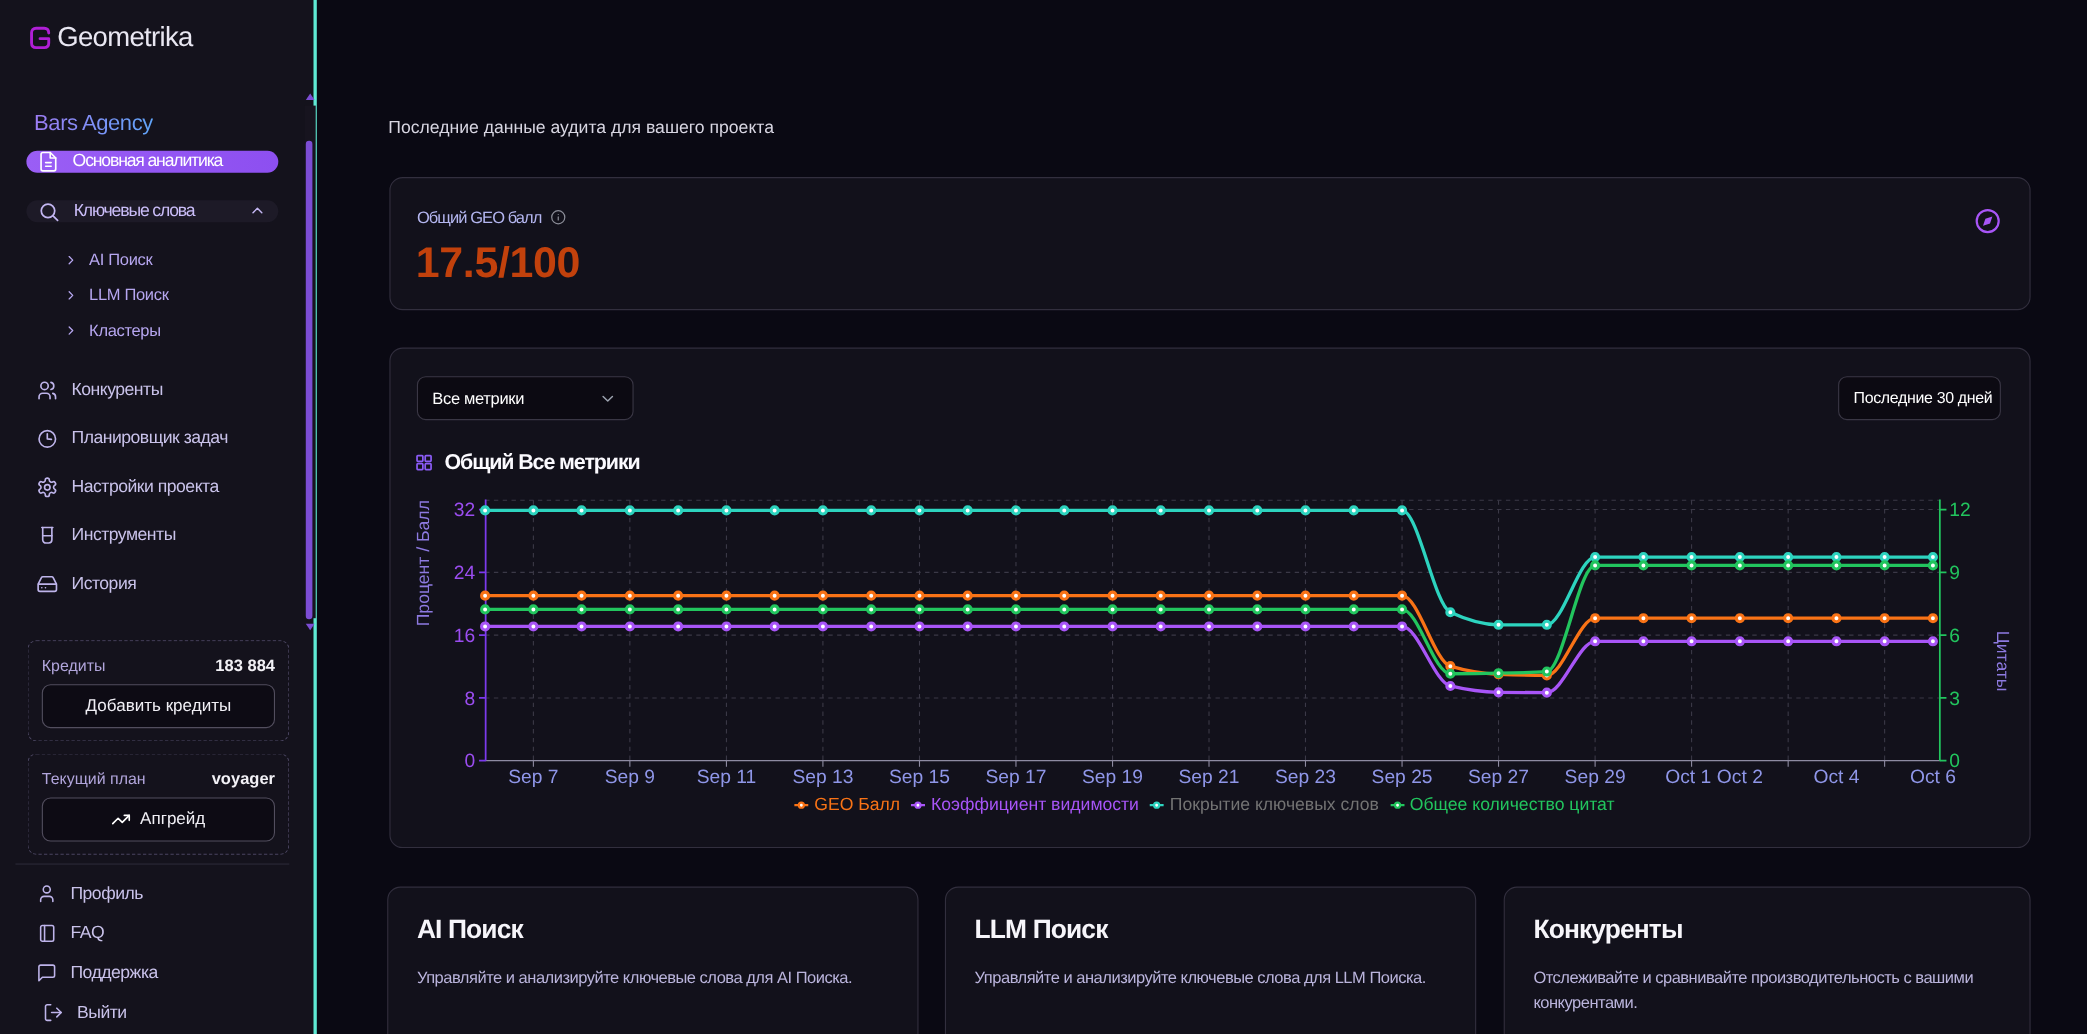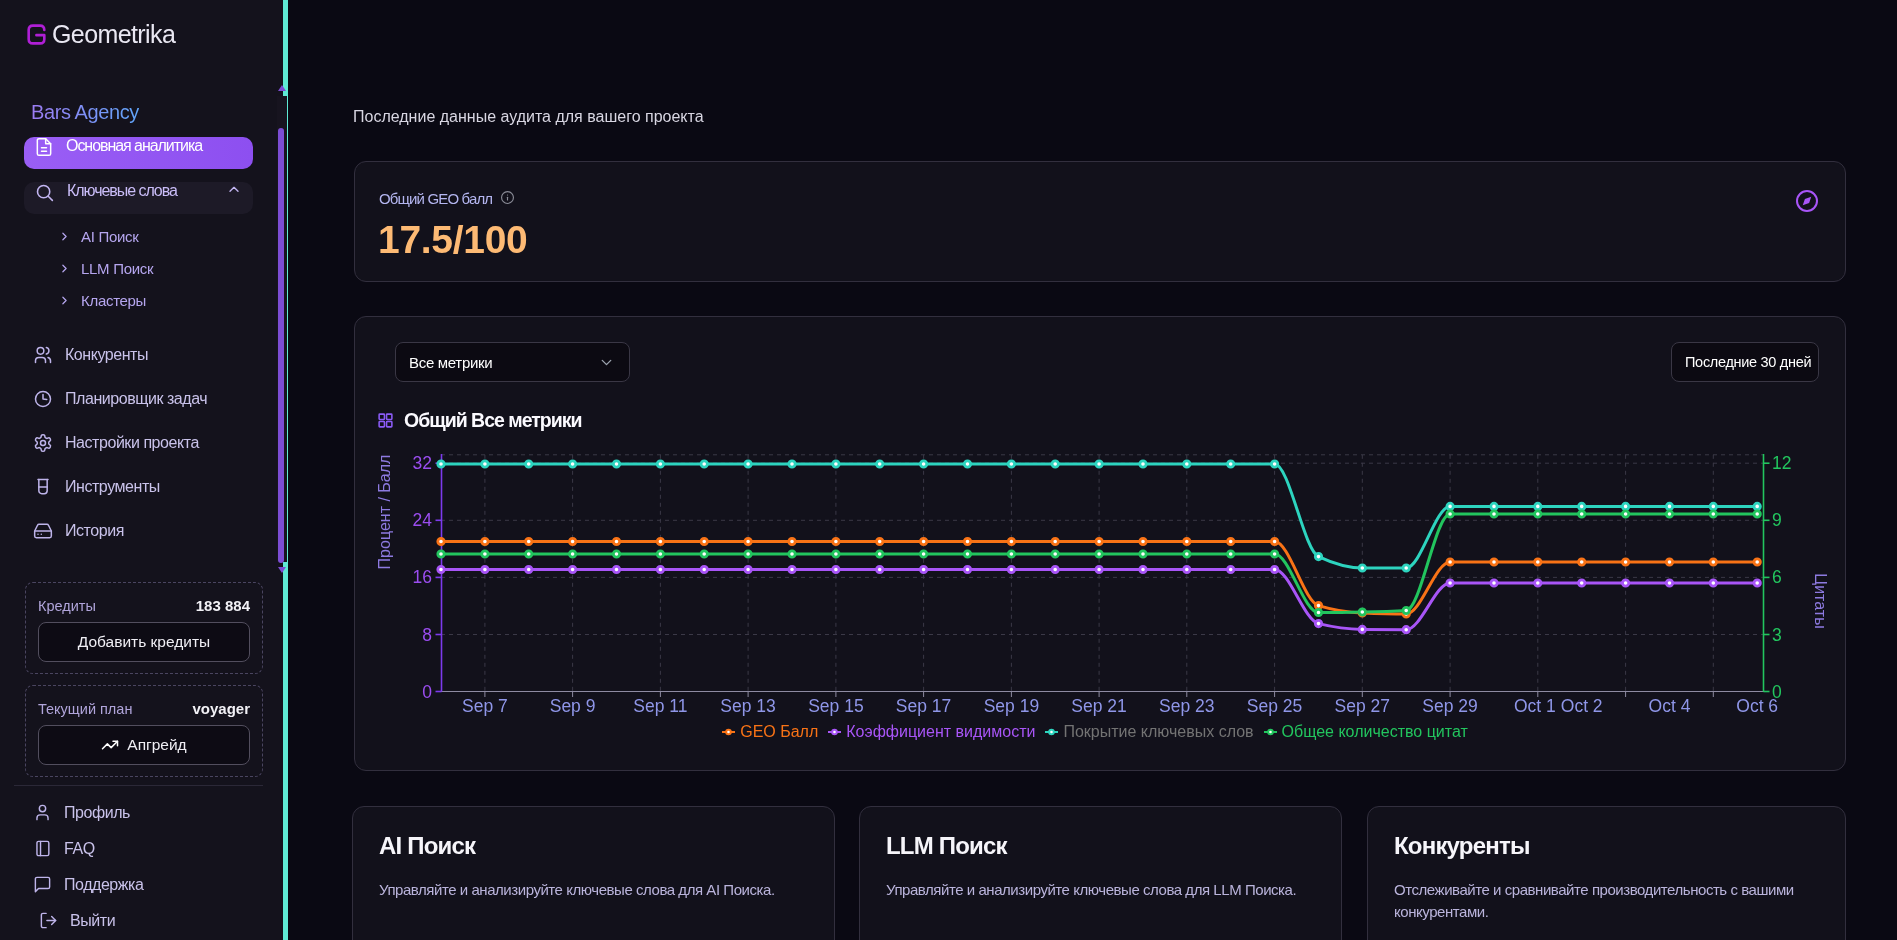--- a/index.html
+++ b/index.html
@@ -1,21 +1,21 @@
 <!DOCTYPE html>
 <html><head><meta charset="utf-8">
 <style>
 * { margin:0; padding:0; box-sizing:border-box; }
 html,body { width:1897px; height:940px; overflow:hidden; background:#0a0913; font-family:"Liberation Sans", sans-serif; }
 .abs { position:absolute; }
-#sidebar { position:absolute; left:0; top:0; width:288px; height:940px; background:#14121c; border-right:5px solid #5eead4; }
+#sidebar { position:absolute; left:0; top:0; width:288px; height:940px; background:#14121c; border-right:3px solid #5eead4; }
 .logo-text { position:absolute; left:52px; top:20px; font-size:25px; color:#e9e7f2; letter-spacing:-0.6px; }
 .agency { position:absolute; left:31px; top:101px; font-size:20px; letter-spacing:-0.4px; font-weight:normal;
   background:linear-gradient(90deg,#9d7cf3,#60a5fa); -webkit-background-clip:text; background-clip:text; color:transparent; }
-.navbtn { position:absolute; left:24px; width:229px; height:32px; border-radius:10px; display:flex; }
+.navbtn { position:absolute; left:24px; width:229px; height:20px; border-radius:10px; display:flex; align-items:center; }
 .navbtn .nicon { margin-left:10px; }
 .navbtn span { margin-left:12px; font-size:16px; letter-spacing:-1.05px; }
 .active { background:linear-gradient(90deg,#9a5ef5,#8d4ff0); }
 .active span { color:#fff; }
 .kw { background:#1d1a27; }
 .kw span { color:#cabdf8; }
 .sub { position:absolute; left:58px; display:flex; align-items:center; color:#b6a6ef; font-size:15px; }
 .sub span { margin-left:10px; letter-spacing:-0.3px; }
 .sect { position:absolute; left:33px; display:flex; align-items:center; color:#c9c2ea; font-size:16px; }
 .sect span { margin-left:12px; letter-spacing:-0.45px; }
@@ -24,21 +24,21 @@
 .dashrow .lab { color:#b1a5db; font-size:14.5px; }
 .dashrow .val { color:#f2f1f6; font-size:15px; font-weight:bold; }
 .dbtn { margin:8px 12px 0 12px; height:40px; background:#0d0b14; border:1px solid #524e5e; border-radius:8px;
   display:flex; align-items:center; justify-content:center; color:#f0eff5; font-size:15.5px; gap:8px; }
 #main { position:absolute; left:289px; top:0; width:1608px; height:940px; }
 h1 { position:absolute; left:63px; top:56px; font-size:36px; font-weight:bold; letter-spacing:-0.7px;
   background:linear-gradient(90deg,#9b6ef2 0%,#5ba8ea 45%,#34d39b 100%); -webkit-background-clip:text; background-clip:text; color:transparent; }
 .subtitle { position:absolute; left:64px; top:108px; font-size:16px; color:#d8d6e2; }
 .card { position:absolute; background:#12111b; border:1px solid #322f3e; border-radius:12px; }
 .scorelabel { position:absolute; left:24px; top:28px; color:#b4b6f0; font-size:15px; letter-spacing:-0.85px; display:flex; align-items:flex-start; gap:8px; }
-.scoreval { position:absolute; left:23px; top:56px; color:#fdba74; font-size:39px; font-weight:bold; letter-spacing:-0.3px; }
+.scoreval { position:absolute; left:23px; top:56px; color:#c2410c; font-size:39px; font-weight:bold; letter-spacing:-0.3px; }
 .dd { position:absolute; height:40px; background:#0c0a12; border:1px solid #3a3745; border-radius:8px;
   display:flex; align-items:center; justify-content:space-between; color:#fff; font-size:15px; letter-spacing:-0.3px; padding:0 14px 0 13px; }
 .ctitle { position:absolute; left:22px; top:92px; display:flex; align-items:center; gap:10px; color:#fbfaff; font-size:19.5px; font-weight:bold; letter-spacing:-1px; }
 .legend { position:absolute; left:-5px; top:406px; width:100%; display:flex; justify-content:center; gap:10px; }
 .litem { display:flex; align-items:center; gap:5px; font-size:16px; letter-spacing:0px; }
 .bcard-t { position:absolute; left:26px; top:25px; font-size:24px; font-weight:bold; color:#f6f5fa; letter-spacing:-0.8px; }
 .bcard-d { position:absolute; left:26px; top:72px; font-size:15px; color:#bab4dc; line-height:22px; letter-spacing:-0.45px; }
 .sbar-track { position:absolute; left:277px; top:96px; width:10px; height:466px; background:#17141f; }
 .sbar-thumb { position:absolute; left:278px; top:128px; width:6px; height:435px; background:#7c4dd4; border-radius:3px; }
 </style></head>
@@ -189,21 +189,21 @@
           <line x1="12" y1="16" x2="12" y2="11.5"></line>
           <line x1="12" y1="8" x2="12.01" y2="8"></line>
         </svg></div>
     <div class="scoreval">17.5/100</div>
     <svg class="abs" style="right:26px;top:27px" width="24" height="24" viewBox="0 0 24 24" fill="none" stroke="#a855f7" stroke-width="2" stroke-linecap="round" stroke-linejoin="round">
         <circle cx="12" cy="12" r="10"></circle>
         <polygon points="16.24 7.76 14.12 14.12 7.76 16.24 9.88 9.88" fill="#a855f7" stroke="none"></polygon>
       </svg>
   </div>
   <div class="card" style="left:65px;top:316px;width:1492px;height:455px">
-    <div class="dd" style="left:40px;top:25px;width:235px">Все метрики <svg class="" width="17" height="17" viewBox="0 0 24 24" fill="none" stroke="#9ca3af" stroke-width="1.9" stroke-linecap="round" stroke-linejoin="round">
+    <div class="dd" style="left:24px;top:25px;width:197px">Все метрики <svg class="" width="17" height="17" viewBox="0 0 24 24" fill="none" stroke="#9ca3af" stroke-width="1.9" stroke-linecap="round" stroke-linejoin="round">
           <polyline points="6 9 12 15 18 9"></polyline>
         </svg></div>
     <div class="dd" style="right:26px;top:25px;width:148px;font-size:14.5px;white-space:nowrap">Последние 30 дней <svg class="" width="17" height="17" viewBox="0 0 24 24" fill="none" stroke="#9ca3af" stroke-width="1.9" stroke-linecap="round" stroke-linejoin="round">
           <polyline points="6 9 12 15 18 9"></polyline>
         </svg></div>
     <div class="ctitle"><svg class="" width="17" height="17" viewBox="0 0 24 24" fill="none" stroke="#8b5cf6" stroke-width="2.2" stroke-linecap="round" stroke-linejoin="round">
           <rect x="3" y="3" width="7.5" height="7.5" rx="1"></rect>
           <rect x="13.5" y="3" width="7.5" height="7.5" rx="1"></rect>
           <rect x="3" y="13.5" width="7.5" height="7.5" rx="1"></rect>
           <rect x="13.5" y="13.5" width="7.5" height="7.5" rx="1"></rect>

